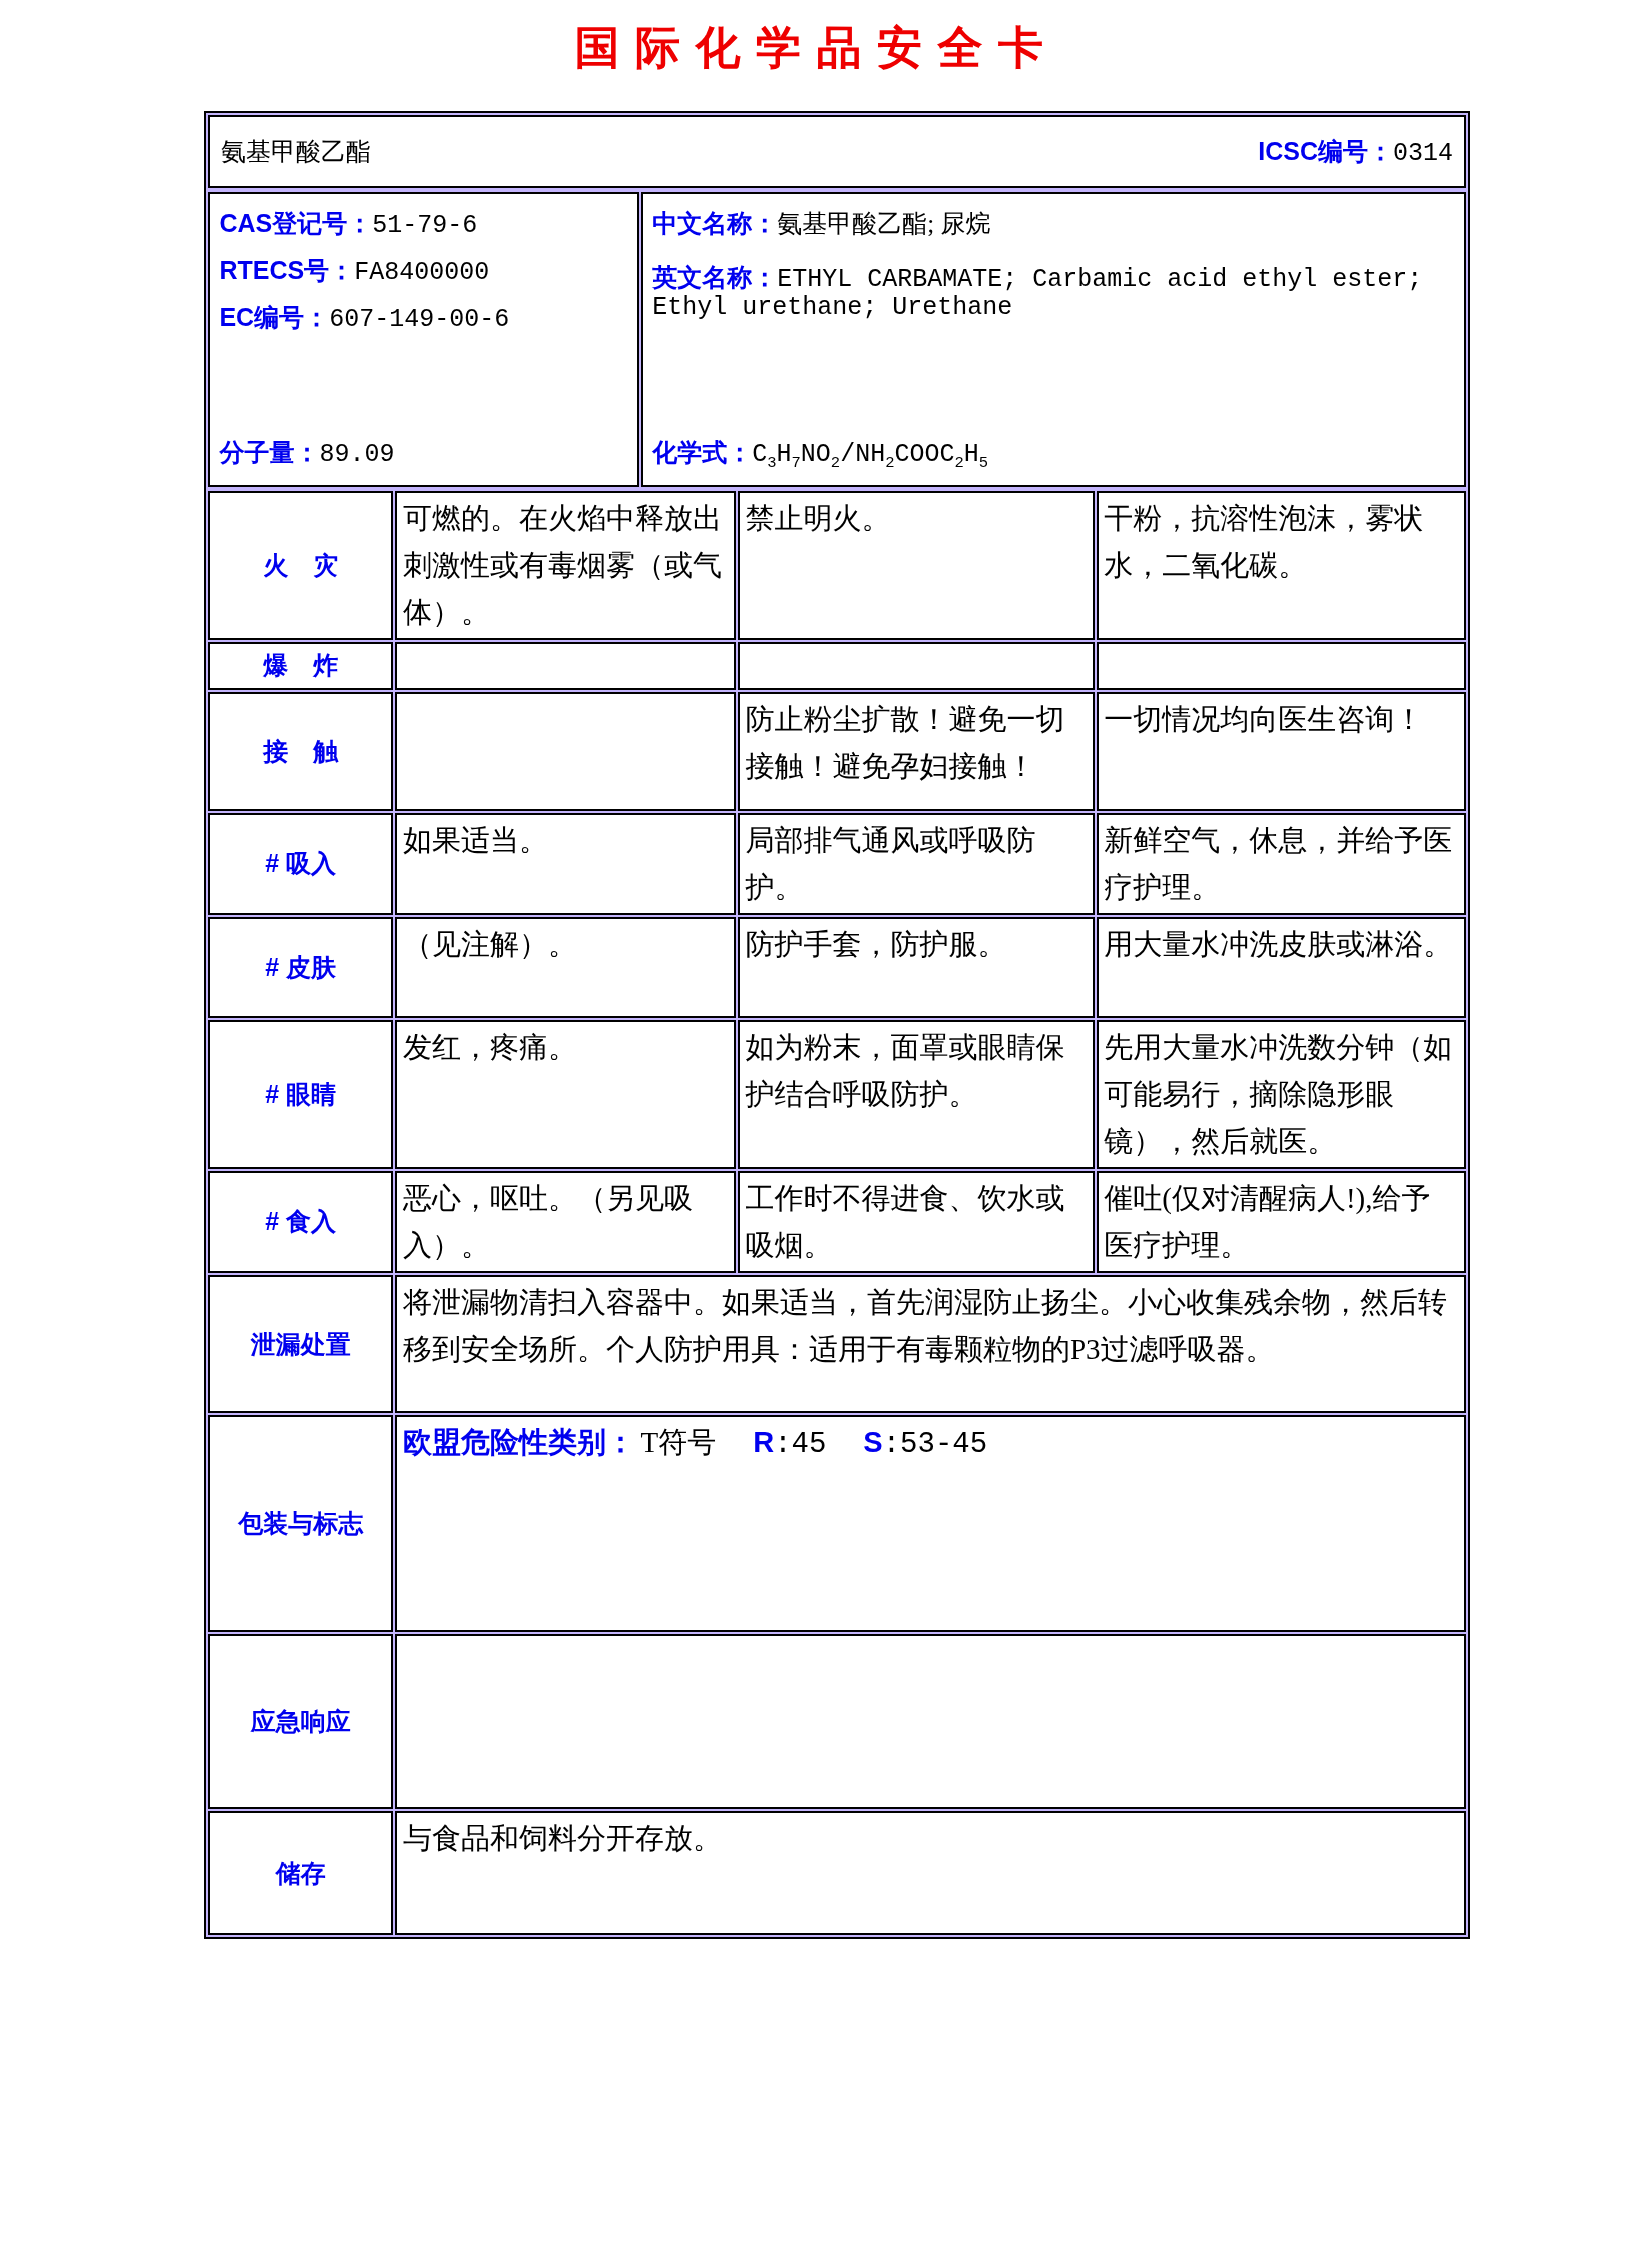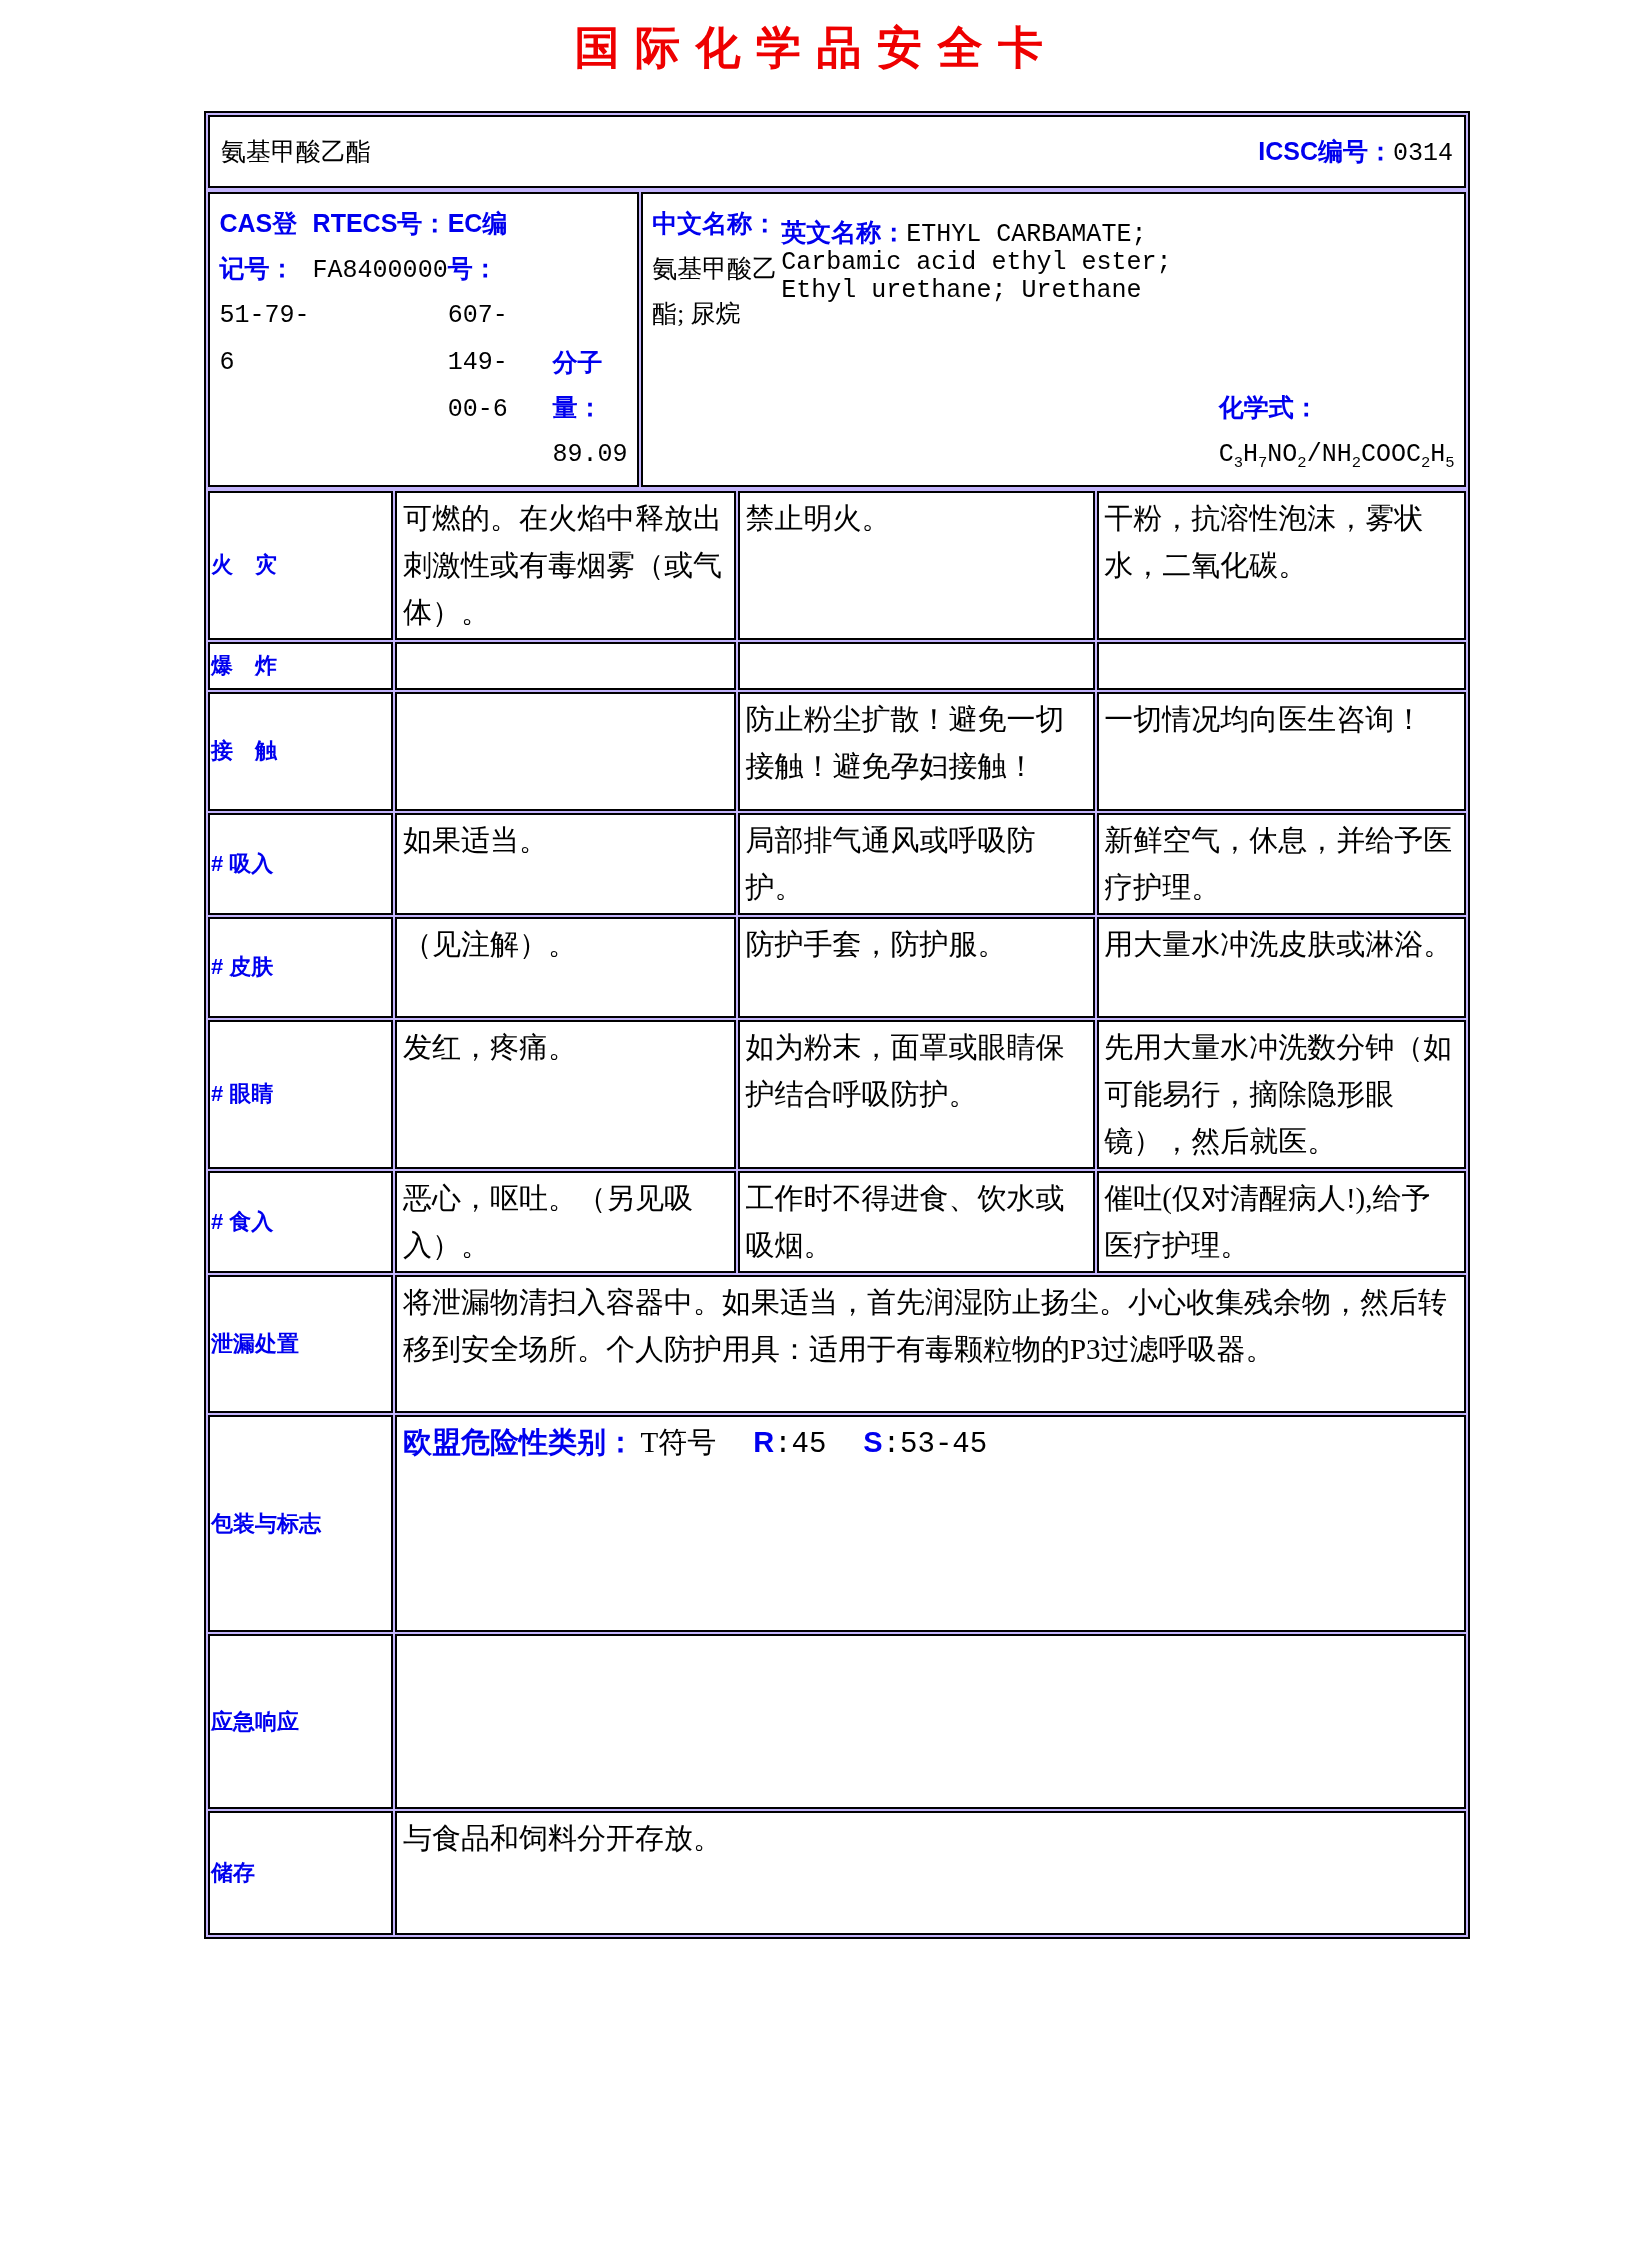--- a/index.html
+++ b/index.html
@@ -43,39 +43,39 @@
   }
   .lbl {
     color: #0000ee; font-weight: bold;
     font-family: "Liberation Sans", "DejaVu Sans", sans-serif;
   }
   .mono { font-family: "Liberation Mono", "DejaVu Sans Mono", monospace; }
 
   
   .id-cell { vertical-align: top; }
   .id-col {
-    display: flex; flex-direction: row;
+    display: flex; flex-direction: column;
     height: 276px; padding: 5.6px 8.4px 7px 8.4px;
     font-size: 25px;
   }
   .id-line { line-height: 45px; }
   .id-bottom { margin-top: auto; }
   .en-line { margin-top: 18.3px; line-height: 26px; }
   sub { font-size: 0.62em; line-height: 0; }
 
   
   .hz-head {
     text-align: center; vertical-align: middle;
     color: #0000ee; font-weight: bold; font-size: 26px;
     font-family: "Liberation Sans", "DejaVu Sans", sans-serif;
     line-height: 1.45;
   }
   .rowlbl {
-    vertical-align: middle;
-    color: #0000ee; font-weight: bold; font-size: 22px;
+    text-align: center; vertical-align: middle;
+    color: #0000ee; font-weight: bold; font-size: 25px;
     font-family: "Liberation Sans", "DejaVu Sans", sans-serif;
   }
   .cell {
     vertical-align: top;
     padding: 2.1px 5.6px;
     font-size: 29px;
     line-height: 1.62;
   }
   .pack-cell .rs { margin-left: 37px; }
   .pack-cell .sym { margin-left: 5.6px; }

